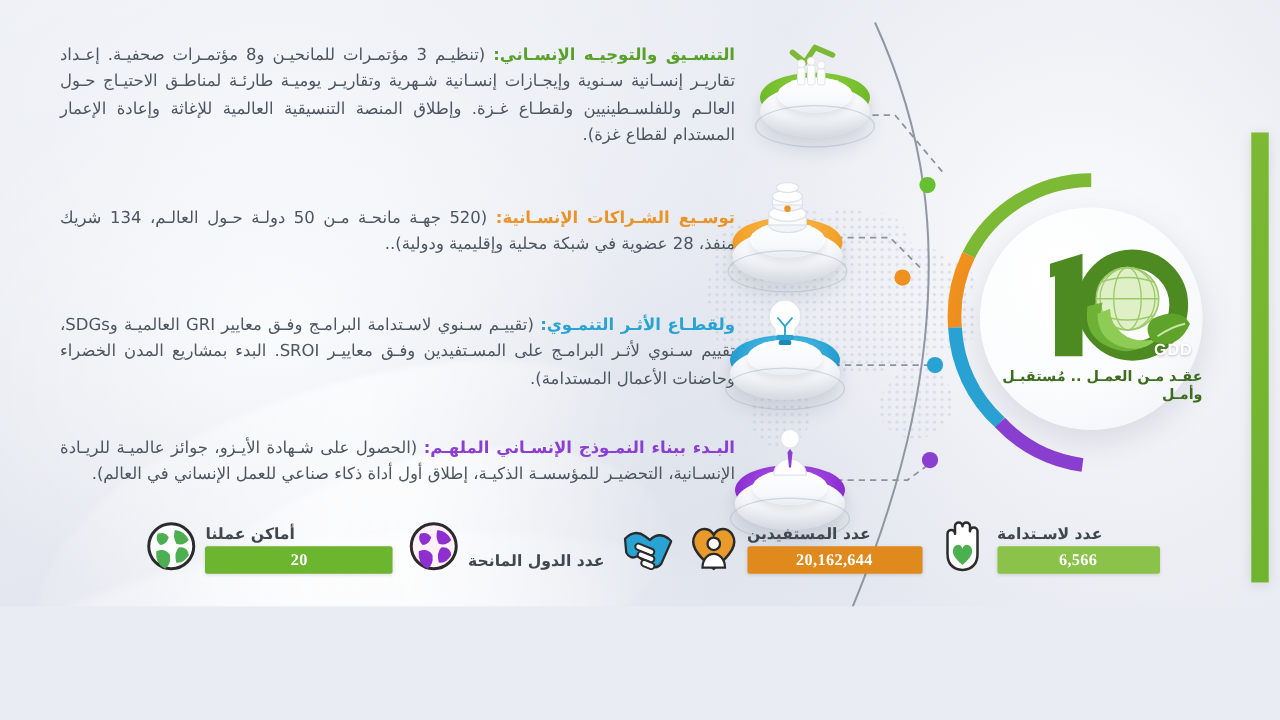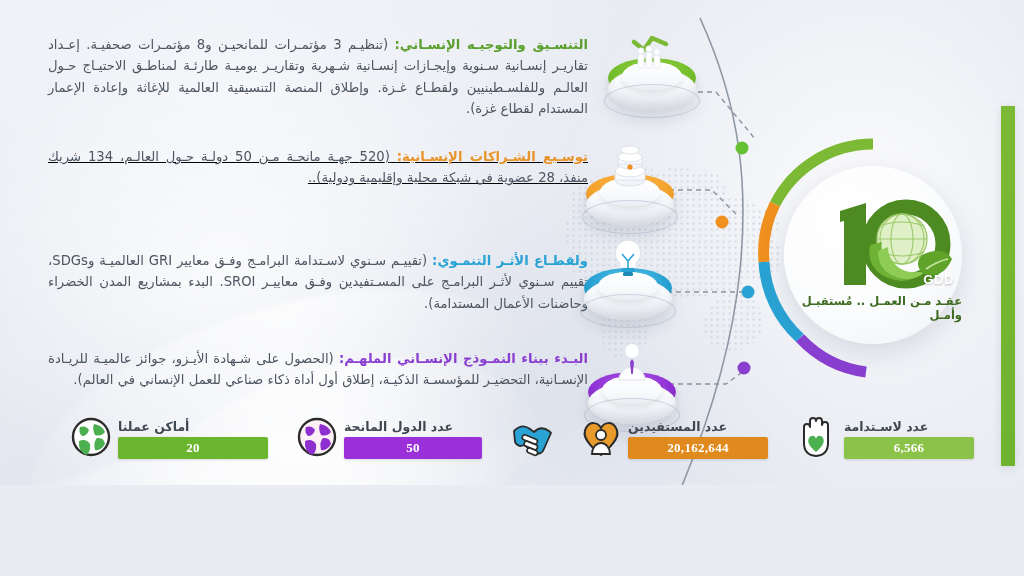--- a/index.html
+++ b/index.html
@@ -42,21 +42,21 @@
   .edgebar { position:absolute; right:9px; top:106px; width:14px; height:360px;
              background:linear-gradient(180deg,#7cb934,#6fb32e);
              box-shadow:0 2px 10px rgba(0,0,0,.10); }
 
   
   .block { position:absolute; text-align:right; direction:rtl; width:540px; left:48px; }
   .block .hd { font-weight:bold; }
   .block p { font-size:13.2px; line-height:1.62; color:#4c5560;
              text-align:justify; text-align-last:right; }
   #b1 { top:34px; }
-  #b2 { top:146px;text-decoration:underline; }
+  #b2 { top:164px; }
   #b3 { top:250px; }
   #b4 { top:348px; }
 
   
   .node { position:absolute; width:104px; height:104px; }
   .pod-base {
     position:absolute; left:8px; top:46px; width:88px; height:42px;
     border-radius:50%;
     background:linear-gradient(180deg,#ffffff 0%,#f2f4f8 55%,#dfe3ea 100%);
     box-shadow:0 10px 16px rgba(90,100,120,.18), inset 0 -5px 10px rgba(0,0,0,.05);
@@ -101,21 +101,21 @@
     text-shadow:0 1px 2px rgba(0,0,0,.25);
   }
   .logo-script {
     font-family:"DejaVu Sans","Liberation Sans",sans-serif;
     font-size:11.5px; color:#3d6b1f; margin-top:1px; direction:rtl;
     font-weight:bold; letter-spacing:.2px;
   }
 
   
   .stats { position:absolute; left:0; bottom:26px; width:1024px; height:64px;
-           display:flex; flex-direction:row-reverse; justify-content:center; gap:28px;padding-left:20px; }
+           display:flex; flex-direction:row-reverse; justify-content:center; gap:12px;padding-left:20px; }
   .stat { display:flex; flex-direction:row-reverse; align-items:flex-end; gap:6px; }
   .stat .ico { width:42px; height:44px; flex:0 0 42px; }
   .stat .col { display:flex; flex-direction:column; align-items:flex-end; }
   .stat .lbl { font-size:12.5px; color:#3f4750; font-weight:bold; direction:rtl;
                margin-bottom:3px; white-space:nowrap; }
   .stat .val { height:22px; min-width:128px; border-radius:2px; color:#fff;
                font-size:13px; font-weight:bold; display:flex; align-items:center;
                justify-content:center; font-family:Liberation Serif, serif;
                box-shadow:0 1px 3px rgba(0,0,0,.13); letter-spacing:.3px; }
 </style>
@@ -291,21 +291,20 @@
     </div>
 
     <div class="stat">
       <svg class="ico" viewBox="0 0 42 44">
         <circle cx="21" cy="22" r="18" fill="#fdf1f7" stroke="#2b2b2b" stroke-width="2.4"></circle>
         <path d="M10,12 q6,-2 9,3 q-2,6 -7,6 q-4,-4 -2,-9 z M24,9 q8,1 11,8 q-4,5 -10,3 q-3,-6 -1,-11 z
                  M9,26 q7,-3 11,3 q1,8 -4,11 q-8,-4 -7,-14 z M27,23 q7,-1 8,6 q-4,7 -10,6 q-2,-8 2,-12 z" fill="#8e2fd0"></path>
       </svg>
       <div class="col">
         <div class="lbl">عدد الدول المانحة</div>
-        <div class="val" style="background:#9b30d9;min-width:138px">50</div>
       </div>
     </div>
 
     <div class="stat">
       <svg class="ico" viewBox="0 0 42 44">
         <path d="M4,16 q8,-8 16,-2 l4,3 q7,-7 15,-1 l2,2 l-8,18 q-4,5 -9,1 l-10,-7 q-6,3 -9,-3 z" fill="#29a3d4" stroke="#2b2b2b" stroke-width="1.8" stroke-linejoin="round"></path>
         <g stroke="#2b2b2b" stroke-width="1.6" fill="#ffffff">
           <rect x="12" y="22" width="16" height="5" rx="2.5" transform="rotate(22 20 24)"></rect>
           <rect x="14" y="28" width="14" height="5" rx="2.5" transform="rotate(22 21 30)"></rect>
           <rect x="17" y="34" width="11" height="5" rx="2.5" transform="rotate(22 22 36)"></rect>

